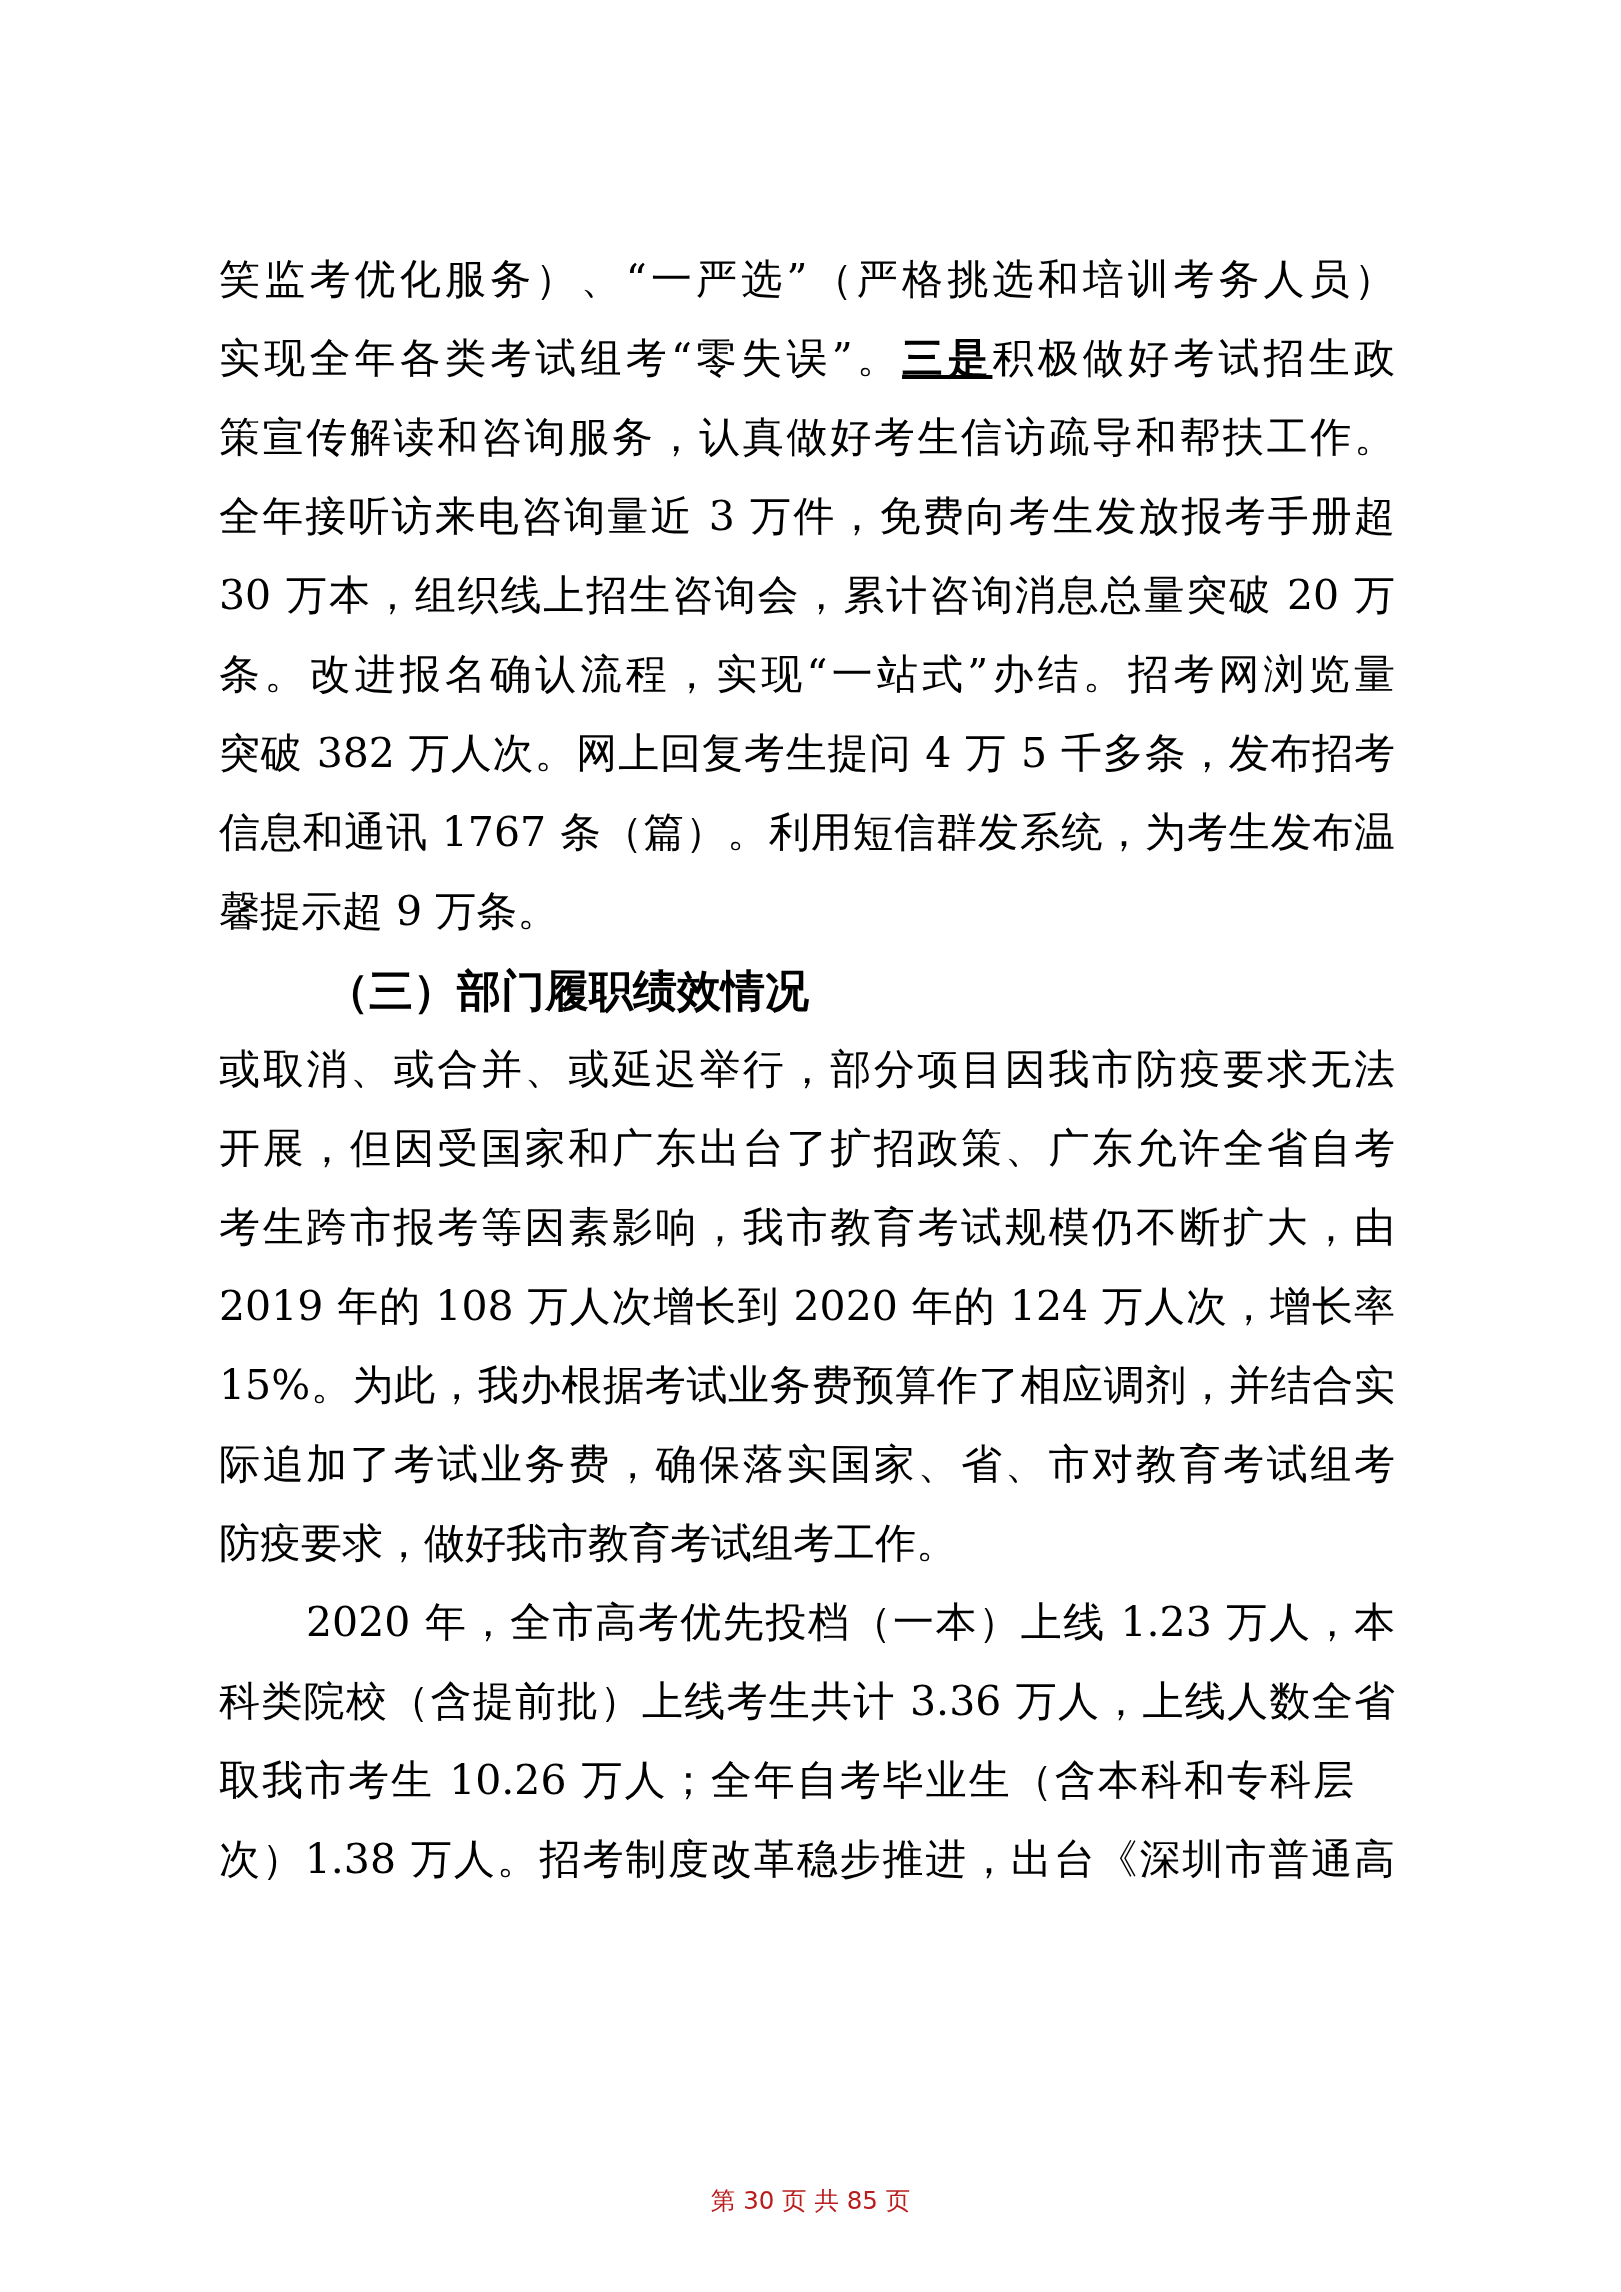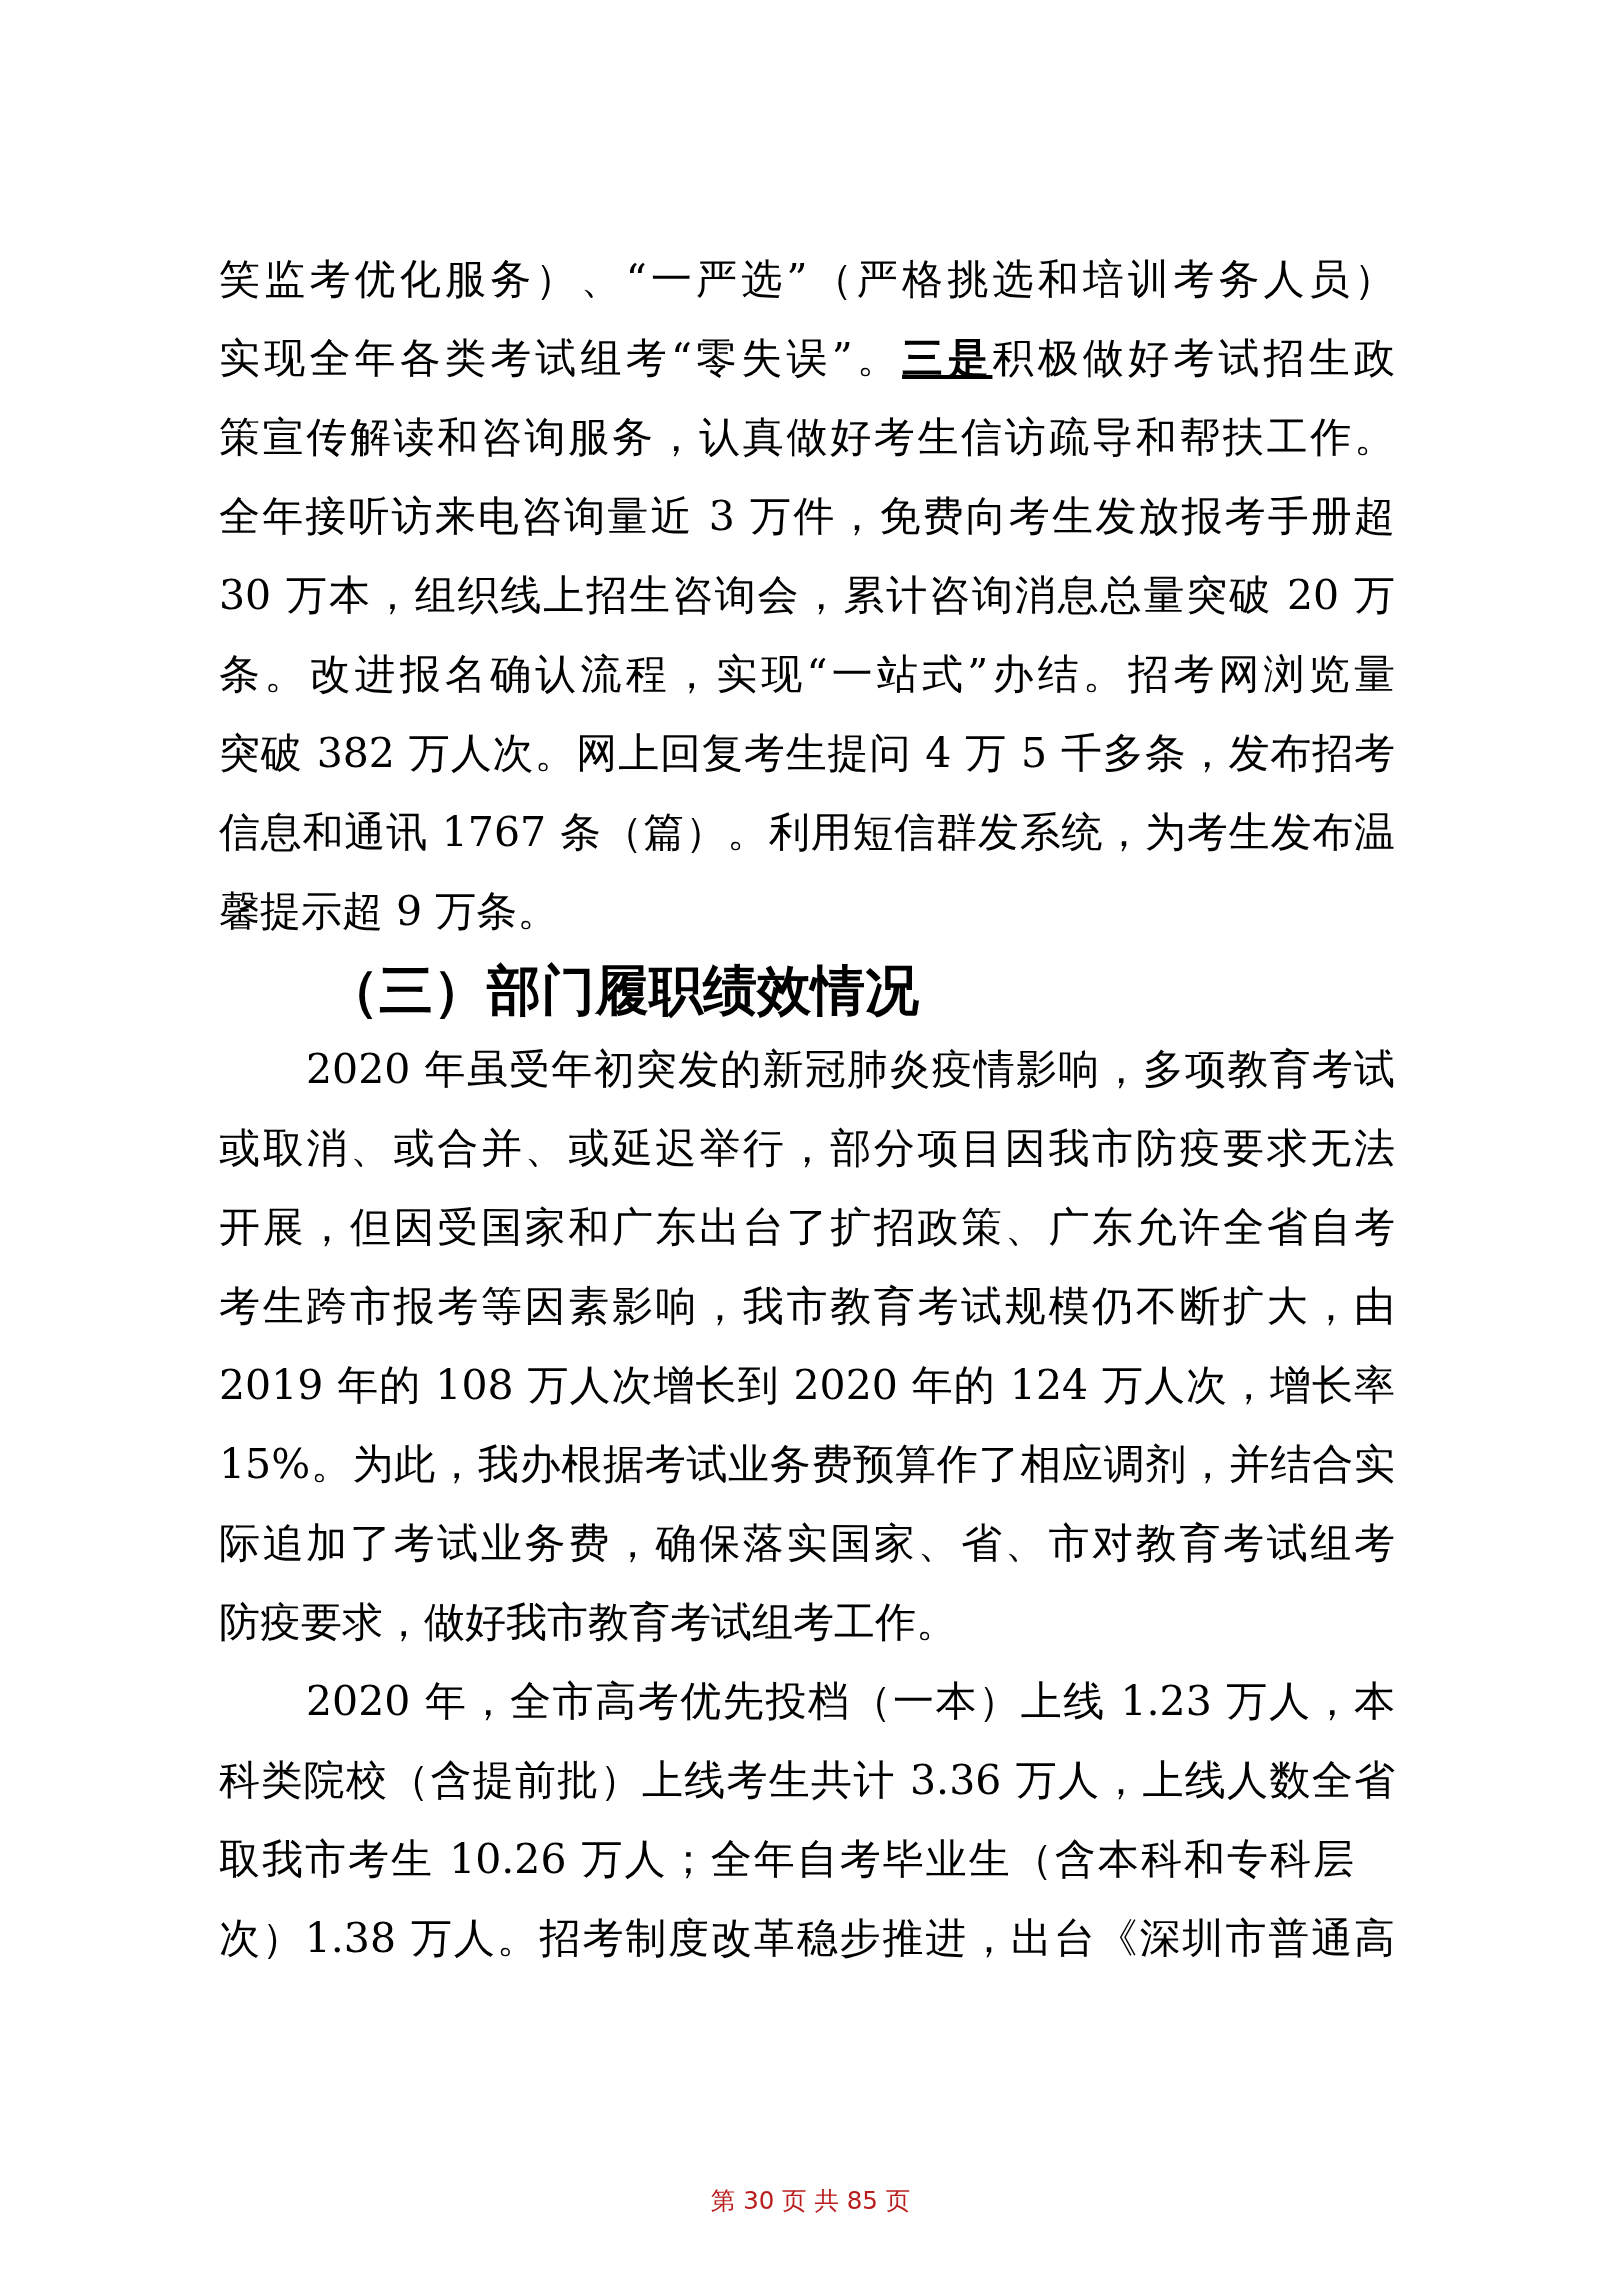--- a/index.html
+++ b/index.html
@@ -52,21 +52,21 @@
       width: 1135px;
     }
     .line b, .bold {
       font-weight: bold;
       text-decoration: underline;
     }
     .heading {
       font-weight: bold;
       padding-left: 106px;
       text-align: left;
-      font-size: 54px;
+      font-size: 44px;
     }
     .footer {
       position: absolute;
       left: 0;
       width: 1621px;
       top: 2184px;
       text-align: center;
       font-family: "DejaVu Sans", "Liberation Sans", sans-serif;
       font-size: 24.5px;
       line-height: 33px;
@@ -86,21 +86,20 @@
     <div class="line full">策宣传解读和咨询服务，认真做好考生信访疏导和帮扶工作。</div>
     <div class="line full">全年接听访来电咨询量近 3 万件，免费向考生发放报考手册超</div>
     <div class="line full">30 万本，组织线上招生咨询会，累计咨询消息总量突破 20 万</div>
     <div class="line full">条。改进报名确认流程，实现“一站式”办结。招考网浏览量</div>
     <div class="line full">突破 382 万人次。网上回复考生提问 4 万 5 千多条，发布招考</div>
     <div class="line full">信息和通讯 1767 条（篇）。利用短信群发系统，为考生发布温</div>
     <div class="line short">馨提示超 9 万条。</div>
 
     <div class="line heading">（三）部门履职绩效情况</div>
 
-    <div class="line full indent">2020 年虽受年初突发的新冠肺炎疫情影响，多项教育考试</div>
     <div class="line full">或取消、或合并、或延迟举行，部分项目因我市防疫要求无法</div>
     <div class="line full">开展，但因受国家和广东出台了扩招政策、广东允许全省自考</div>
     <div class="line full">考生跨市报考等因素影响，我市教育考试规模仍不断扩大，由</div>
     <div class="line full">2019 年的 108 万人次增长到 2020 年的 124 万人次，增长率达</div>
     <div class="line full">15%。为此，我办根据考试业务费预算作了相应调剂，并结合实</div>
     <div class="line full">际追加了考试业务费，确保落实国家、省、市对教育考试组考</div>
     <div class="line short">防疫要求，做好我市教育考试组考工作。</div>
 
     <div class="line full indent">2020 年，全市高考优先投档（一本）上线 1.23 万人，本</div>
     <div class="line full">科类院校（含提前批）上线考生共计 3.36 万人，上线人数全省</div>

